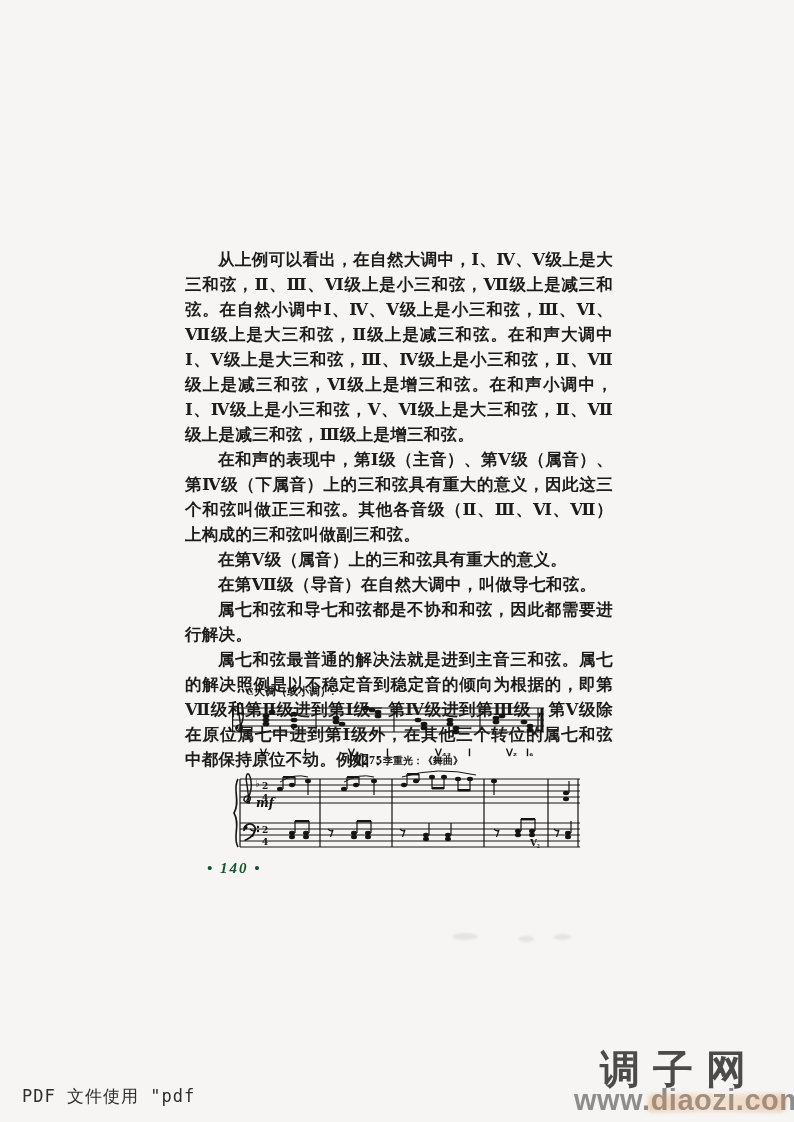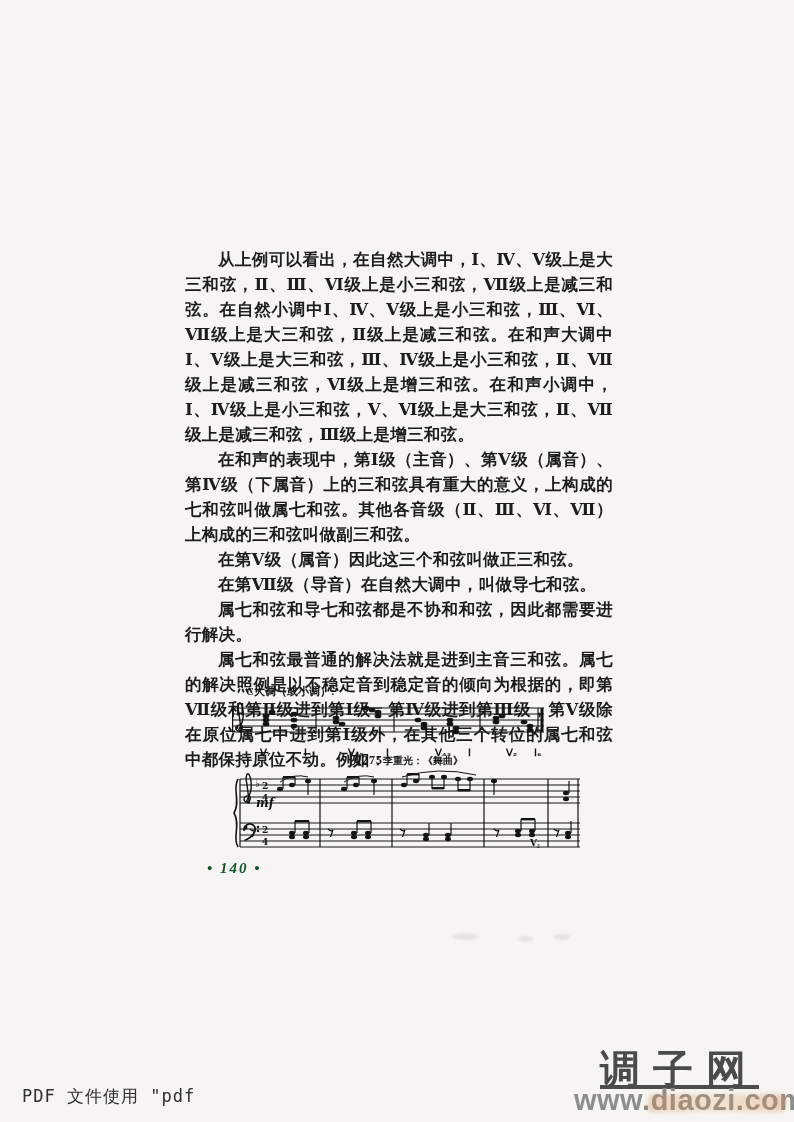--- a/index.html
+++ b/index.html
@@ -30,21 +30,20 @@
   .v2-label{position:absolute;font-size:9px;font-weight:700;color:#111;}
   .page-number{
     position:absolute;left:207px;top:860px;font-size:15px;
     font-weight:700;font-style:italic;color:#14532d;letter-spacing:2px;
   }
   .smudge{position:absolute;background:#9a9a9a;opacity:.18;filter:blur(1px);border-radius:50%;}
   .wm-name{
     position:absolute;left:600px;top:1042px;width:170px;
     font-size:40px;font-weight:700;color:#4b4b4b;letter-spacing:13px;white-space:nowrap;
     font-family:"Liberation Sans","DejaVu Sans",sans-serif;
-    text-decoration:underline;
   }
   .wm-url{
     position:absolute;left:574px;top:1084px;width:220px;
     font-size:29px;font-weight:700;color:#8d8d8d;letter-spacing:.5px;white-space:nowrap;
     font-family:"Liberation Sans","DejaVu Sans",sans-serif;
   }
   .orange-artifact{
     position:absolute;left:648px;top:1094px;width:138px;height:18px;
     background:linear-gradient(90deg,rgba(214,140,80,.35),rgba(230,160,90,.22),rgba(214,140,80,.35));
     filter:blur(2px);border-radius:4px;transform:skewX(-6deg);
@@ -55,22 +54,22 @@
   }
   svg .stroke{stroke:#141414;fill:none;}
   svg .fill{fill:#141414;stroke:none;}
   svg text{font-family:"DejaVu Serif",serif;font-weight:700;fill:#141414;}
 </style>
 </head>
 <body>
 
 <div class="page-text">
   <p>从上例可以看出，在自然大调中，Ⅰ、Ⅳ、Ⅴ级上是大三和弦，Ⅱ、Ⅲ、Ⅵ级上是小三和弦，Ⅶ级上是减三和弦。在自然小调中Ⅰ、Ⅳ、Ⅴ级上是小三和弦，Ⅲ、Ⅵ、Ⅶ级上是大三和弦，Ⅱ级上是减三和弦。在和声大调中Ⅰ、Ⅴ级上是大三和弦，Ⅲ、Ⅳ级上是小三和弦，Ⅱ、Ⅶ级上是减三和弦，Ⅵ级上是增三和弦。在和声小调中，Ⅰ、Ⅳ级上是小三和弦，Ⅴ、Ⅵ级上是大三和弦，Ⅱ、Ⅶ级上是减三和弦，Ⅲ级上是增三和弦。</p>
-  <p>在和声的表现中，第Ⅰ级（主音）、第Ⅴ级（属音）、第Ⅳ级（下属音）上的三和弦具有重大的意义，上构成的七和弦叫做属七和弦。其他各音级（Ⅱ、Ⅲ、Ⅵ、Ⅶ）上构成的三和弦叫做副三和弦。</p>
-  <p>在第Ⅴ级（属音）因此这三个和弦叫做正三和弦。</p>
+  <p>在和声的表现中，第Ⅰ级（主音）、第Ⅴ级（属音）、第Ⅳ级（下属音）上的三和弦具有重大的意义，因此这三个和弦叫做正三和弦。其他各音级（Ⅱ、Ⅲ、Ⅵ、Ⅶ）上构成的三和弦叫做副三和弦。</p>
+  <p>在第Ⅴ级（属音）上的三和弦具有重大的意义。</p>
   <p>在第Ⅶ级（导音）在自然大调中，叫做导七和弦。</p>
   <p>属七和弦和导七和弦都是不协和和弦，因此都需要进行解决。</p>
   <p>属七和弦最普通的解决法就是进到主音三和弦。属七的解决照例是以不稳定音到稳定音的倾向为根据的，即第Ⅶ级和第Ⅱ级进到第Ⅰ级，第Ⅳ级进到第Ⅲ级，第Ⅴ级除在原位属七中进到第Ⅰ级外，在其他三个转位的属七和弦中都保持原位不动。例如：</p>
 </div>
 
 <div class="ex" style="left:232px;top:684px;width:315px;">
   <div class="ex-key">C大调（或小调）:</div>
   <svg width="312" height="44" viewBox="0 0 312 44">
 
     <g class="stroke" stroke-width="1">
@@ -137,21 +136,21 @@
     </g>
   </svg>
   <div class="chord-row">
     <span style="left:28px">Ⅴ₇</span>
     <span style="left:72px">Ⅰ</span>
     <span style="left:116px">Ⅴ₆₅</span>
     <span style="left:154px">Ⅰ</span>
     <span style="left:203px">Ⅴ₄₃</span>
     <span style="left:236px">Ⅰ</span>
     <span style="left:274px">Ⅴ₂</span>
-    <span style="left:302px">Ⅰ₆</span>
+    <span style="left:294px">Ⅰ₆</span>
   </div>
 </div>
 
 <div class="ex" style="left:232px;top:752px;width:350px;">
   <div style="display:flex;justify-content:center;align-items:baseline;width:348px;">
     <span class="ex-label">例275</span>
     <span class="ex-attr">李重光：《舞曲》</span>
   </div>
   <svg width="348" height="88" viewBox="0 0 348 88">
 

